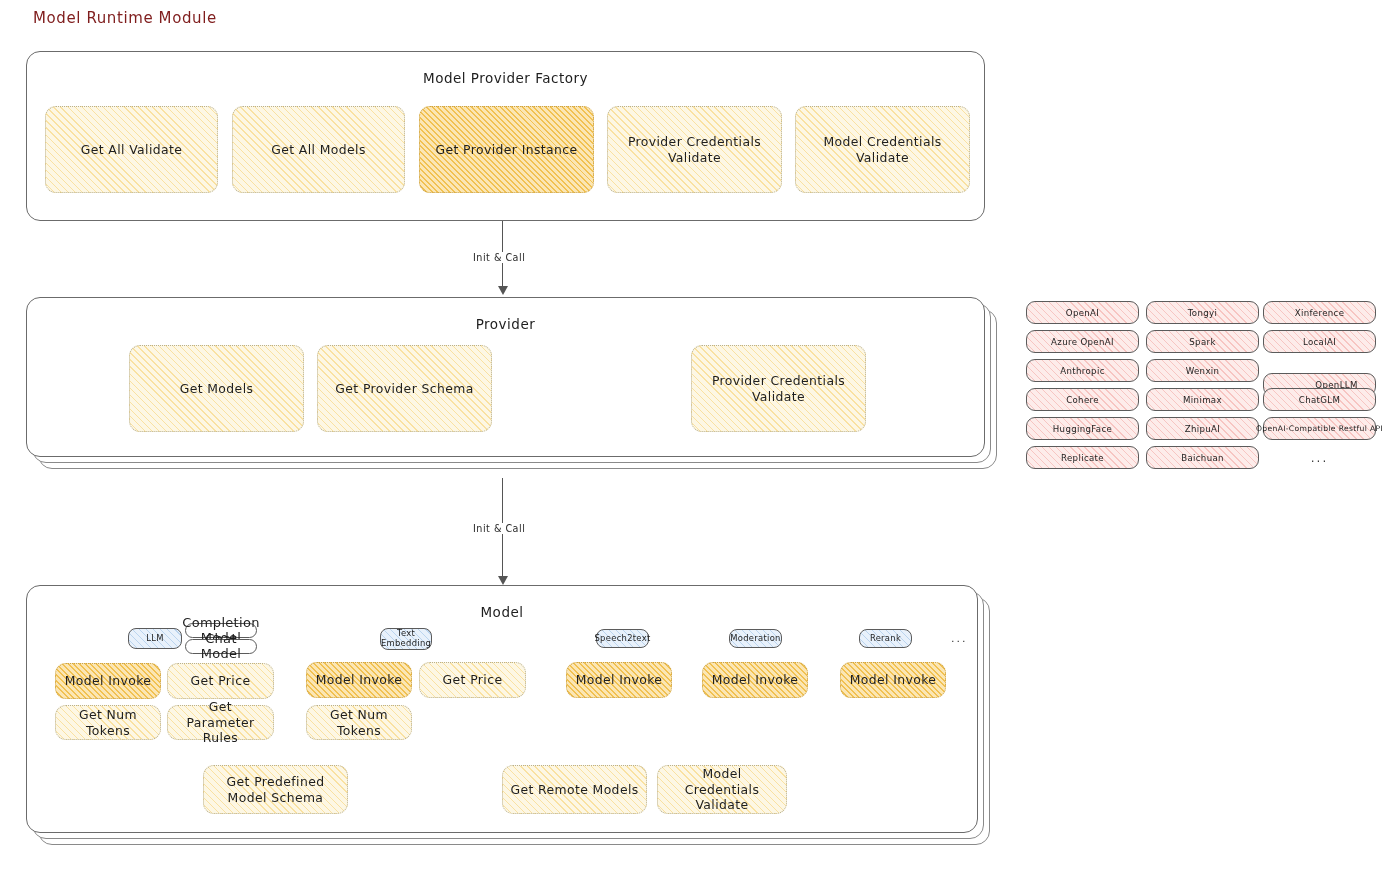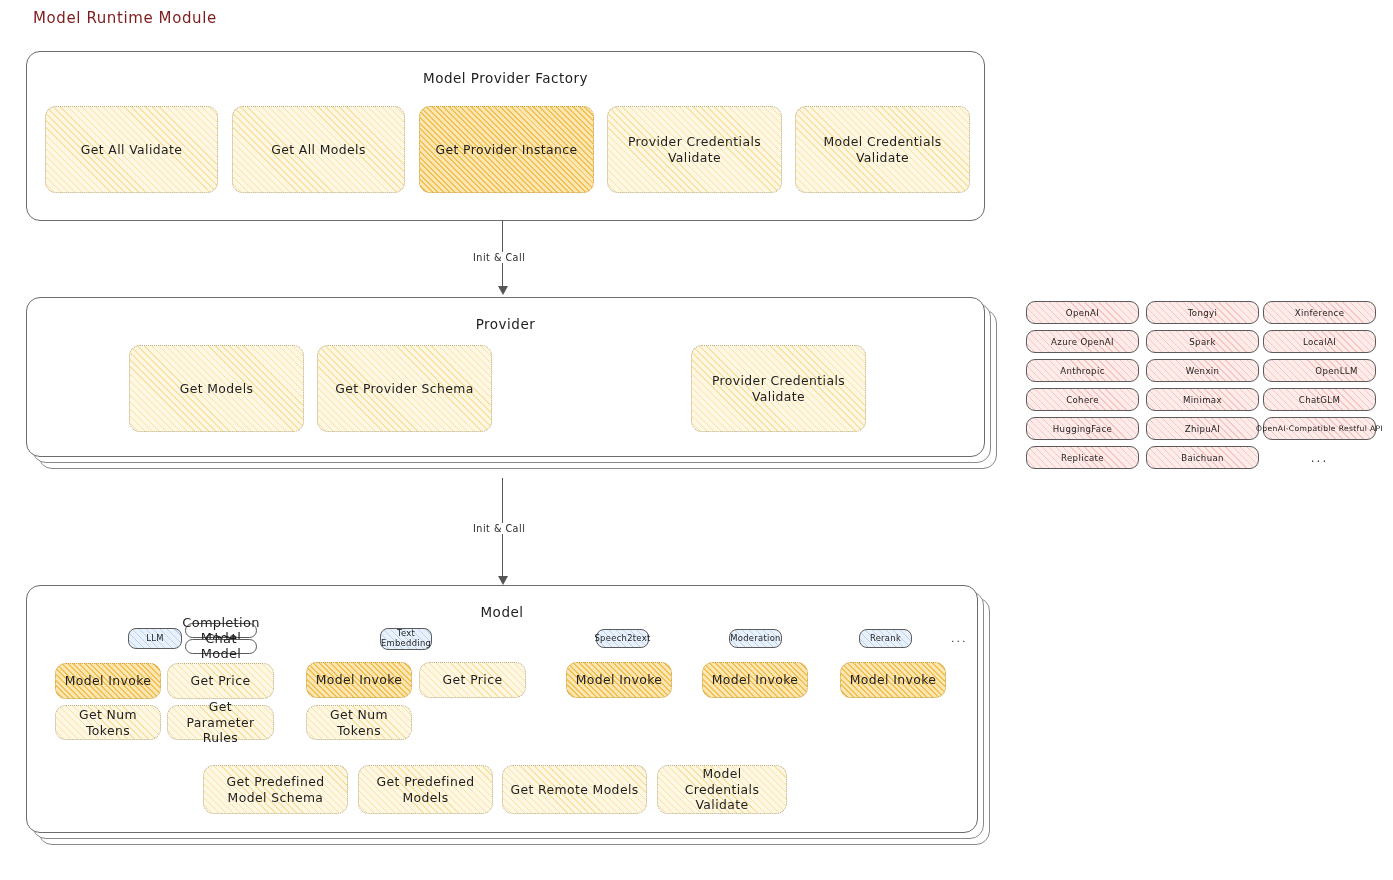--- a/index.html
+++ b/index.html
@@ -244,21 +244,21 @@
       </div>
   </div>
 
   <div>
     <div class="chip" style="left:1263px;top:301px;width:113px;height:23px;">
       <span>Xinference</span>
       </div>
     <div class="chip" style="left:1263px;top:330px;width:113px;height:23px;">
       <span>LocalAI</span>
       </div>
-    <div class="chip" style="left:1263px;top:359px;width:113px;height:23px;padding-left:36px;">
+    <div class="chip" style="left:1263px;top:373px;width:113px;height:23px;padding-left:36px;">
       <span>OpenLLM</span>
       </div>
     <div class="chip" style="left:1263px;top:388px;width:113px;height:23px;">
       <span>ChatGLM</span>
       </div>
     <div class="chip" style="left:1263px;top:417px;width:113px;height:23px;font-size:7.6px;">
       <span>OpenAI-Compatible Restful API</span>
       </div>
     <div class="chip ellipsis" style="left:1263px;top:448px;width:113px;height:20px;">
       <span>...</span>
@@ -330,23 +330,20 @@
   </div>
   <div class="leaf hl" style="left:840px;top:662px;width:106px;height:36px;">
     <span>Model Invoke</span>
   </div>
 
   <div class="dots" style="left:951px;top:632px;">...</div>
 
   <div class="leaf" style="left:203px;top:765px;width:145px;height:49px;">
     <span>Get Predefined Model Schema</span>
   </div>
-  <div class="leaf" style="left:358px;top:765px;width:135px;height:49px;">
-    <span>Get Predefined Models</span>
-  </div>
   <div class="leaf" style="left:502px;top:765px;width:145px;height:49px;">
     <span>Get Remote Models</span>
   </div>
   <div class="leaf" style="left:657px;top:765px;width:130px;height:49px;">
     <span>Model Credentials Validate</span>
   </div>
 
 </div>
 
 </body></html>

